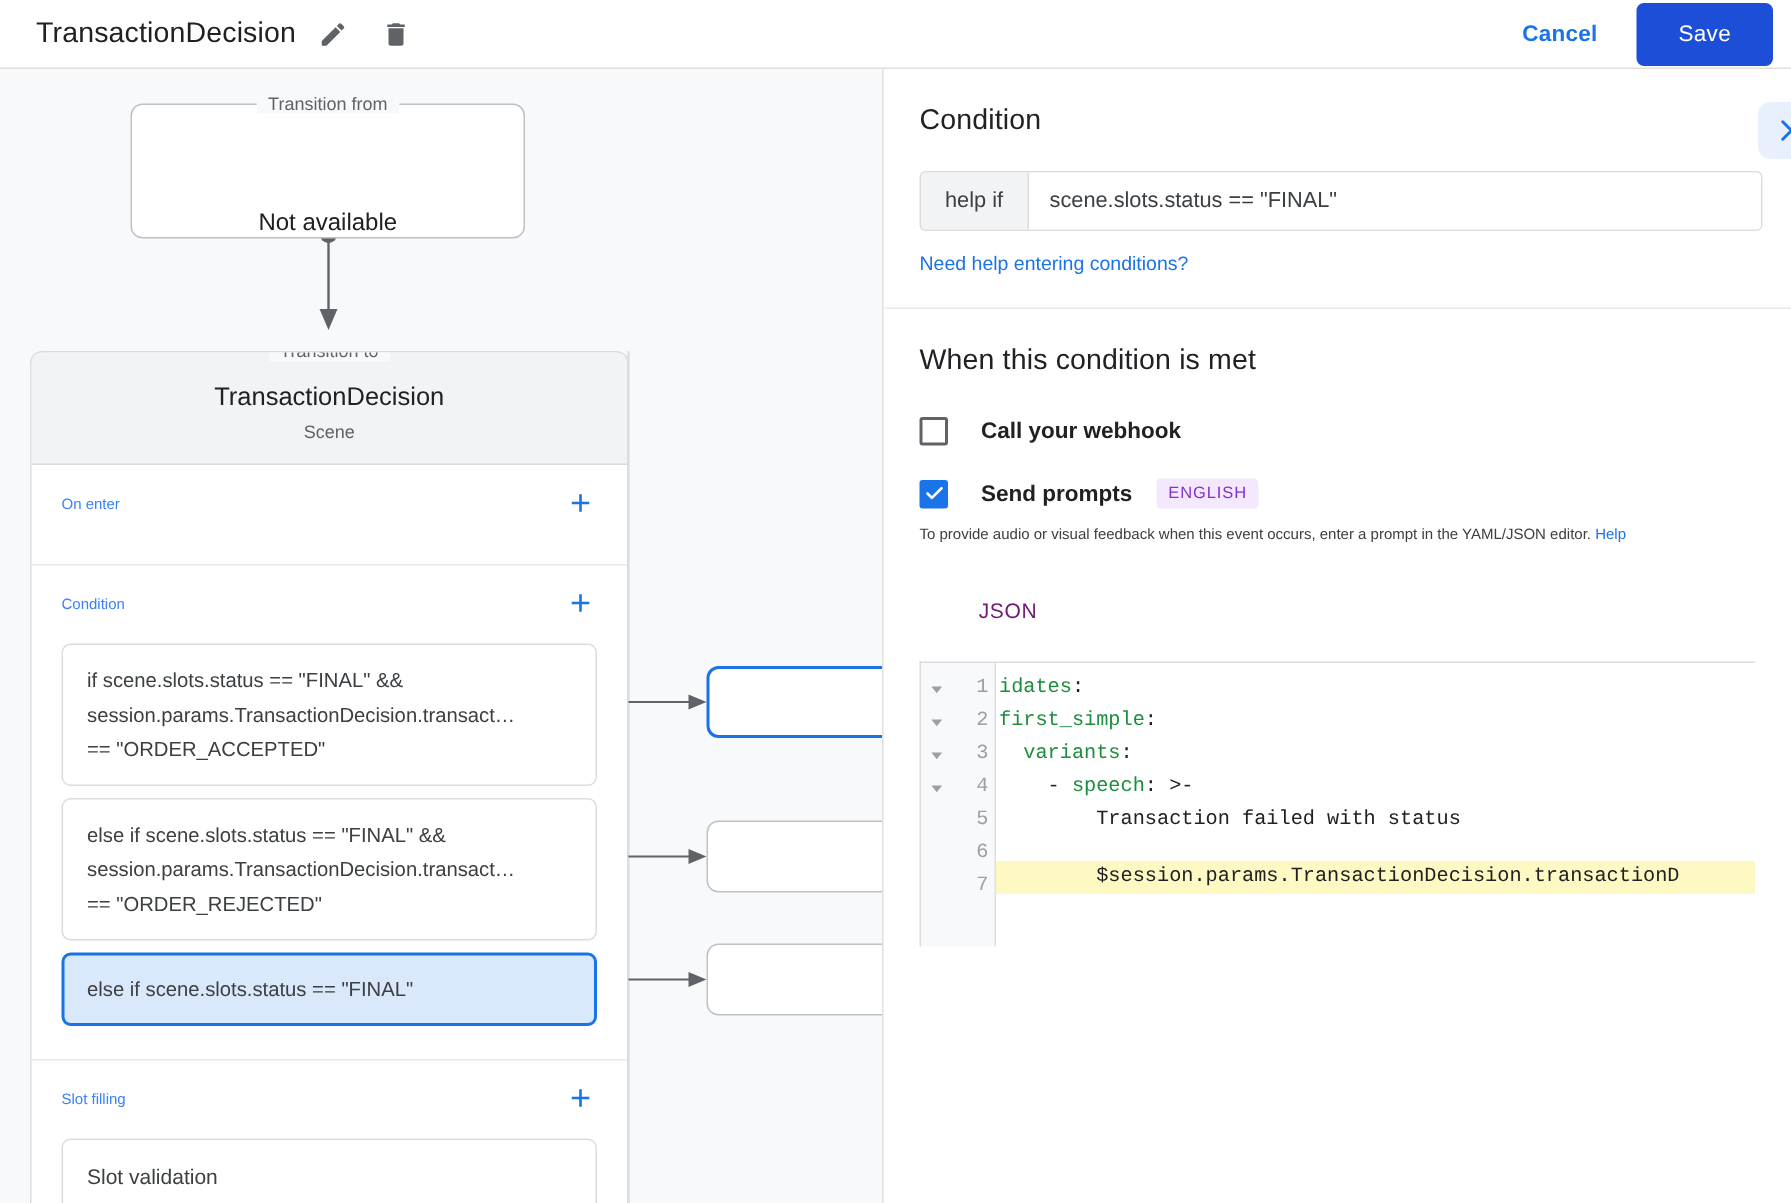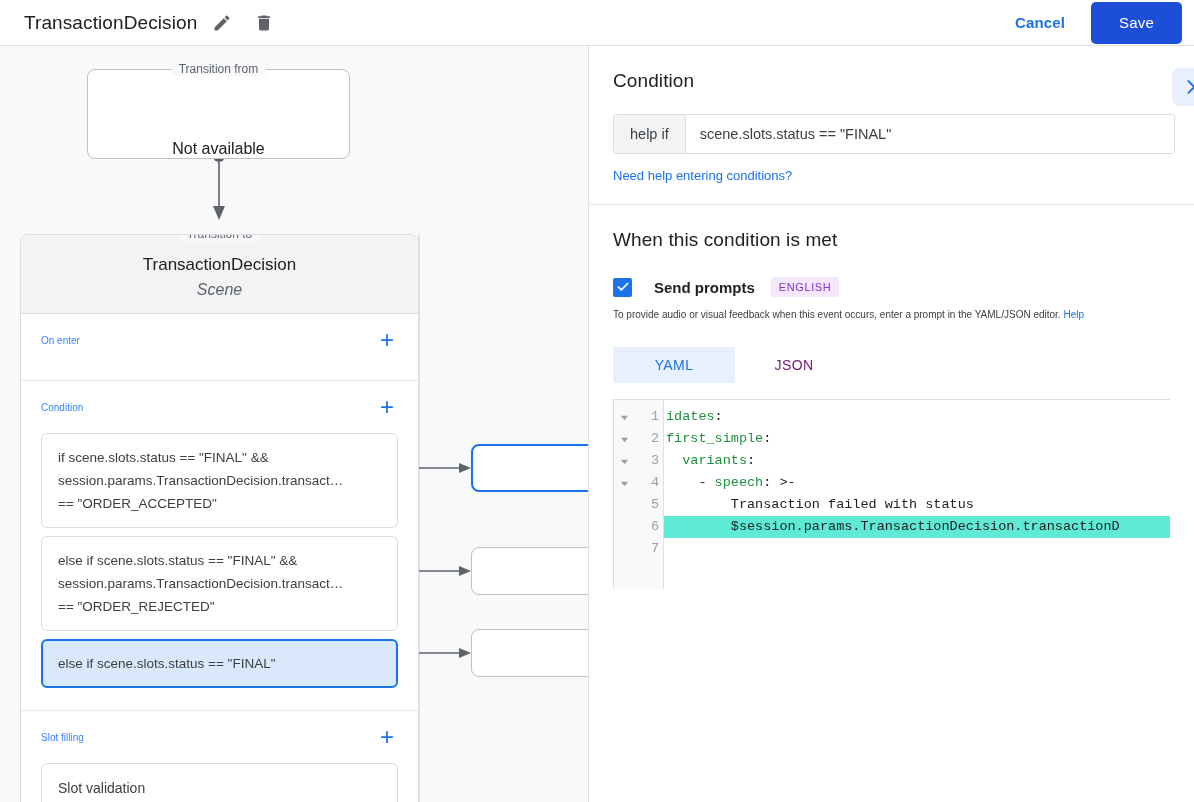--- a/index.html
+++ b/index.html
@@ -70,21 +70,21 @@
   }
   .scene-head {
     position: relative; background: #f1f3f4; border-bottom: 1px solid #dadce0;
     padding: 20px 0 14px; text-align: center;
   }
   .scene-head .legend {
     position: absolute; top: -8px; left: 50%; transform: translateX(-50%);
     background: #f8f9fa; padding: 0 8px; font-size: 12px; color: #5f6368;
   }
   .scene-title { font-size: 17px; color: #202124; }
-  .scene-sub { font-size: 16px; color: #5f6368; margin-top: 6px; font-style: italic; }
+  .scene-sub { font-size: 12px; color: #5f6368; margin-top: 6px; }
 
   .section { border-bottom: 1px solid #e8eaed; padding: 0 20px 14px; }
   .section:last-child { border-bottom: none; }
   .section-head {
     display: flex; align-items: center; justify-content: space-between;
     height: 52px;
   }
   .section-title { font-size: 10px; color: #3b82f6; }
   .plus {
     font-size: 24px; color: #1a73e8; line-height: 1; cursor: pointer;
@@ -182,21 +182,21 @@
     padding-top: 6px;
   }
   .fold { height: 22px; display: flex; align-items: center; justify-content: center; cursor: pointer; }
   .num-col {
     width: 28px; background: #f8f9fa; border-right: 1px solid #e0e0e0;
     padding-top: 6px; text-align: right; padding-right: 4px; color: #9aa0a6;
   }
   .num { height: 22px; line-height: 22px; }
   .code-col { flex: 1; padding-top: 6px; position: relative; overflow: hidden; }
   .code-line { height: 22px; line-height: 22px; white-space: pre; color: #202124; padding-left: 2px; }
-  .code-line.hl { background: #5eead4; }
+  .code-line.hl { background: #fef9c3; margin-top: 16px; }
   .k { color: #1e8e3e; }
   .p { color: #202124; }
 </style>
 </head>
 <body>
 
 <div class="app">
 
   <div class="topbar">
     <span class="topbar-title">TransactionDecision</span>
@@ -315,37 +315,40 @@
       </div>
 
       <a class="help-link">Need help entering conditions?</a>
     </div>
 
     <div class="panel-divider"></div>
 
     <div class="panel-sec-b">
       <div class="panel-h2">When this condition is met</div>
 
+      <div class="check-row">
+        <span class="cbox"></span>
+        <span class="check-label bold">Call your webhook</span>
+      </div>
 
       <div class="check-row" style="margin-bottom:14px;">
         <span class="cbox on">
           <svg width="14" height="14" viewBox="0 0 24 24" fill="none" stroke="#ffffff" stroke-width="3" stroke-linecap="round" stroke-linejoin="round" aria-hidden="true">
             <polyline points="20 6 9 17 4 12"></polyline>
           </svg>
         </span>
         <span class="check-label bold">Send prompts</span>
         <span class="badge">ENGLISH</span>
       </div>
 
       <div class="desc">
         <span>To provide audio or visual feedback when this event occurs, enter a prompt in the YAML/JSON editor. </span><a>Help</a>
       </div>
 
       <div class="tabs">
-        <div class="tab active">YAML</div>
         <div class="tab idle">JSON</div>
       </div>
 
       <div class="editor">
         <div class="fold-col">
           <div class="fold">
             <svg width="9" height="9" viewBox="0 0 10 10" aria-hidden="true">
                 <polygon points="1,3 9,3 5,8" fill="#9aa0a6"></polygon>
               </svg>
           </div>

